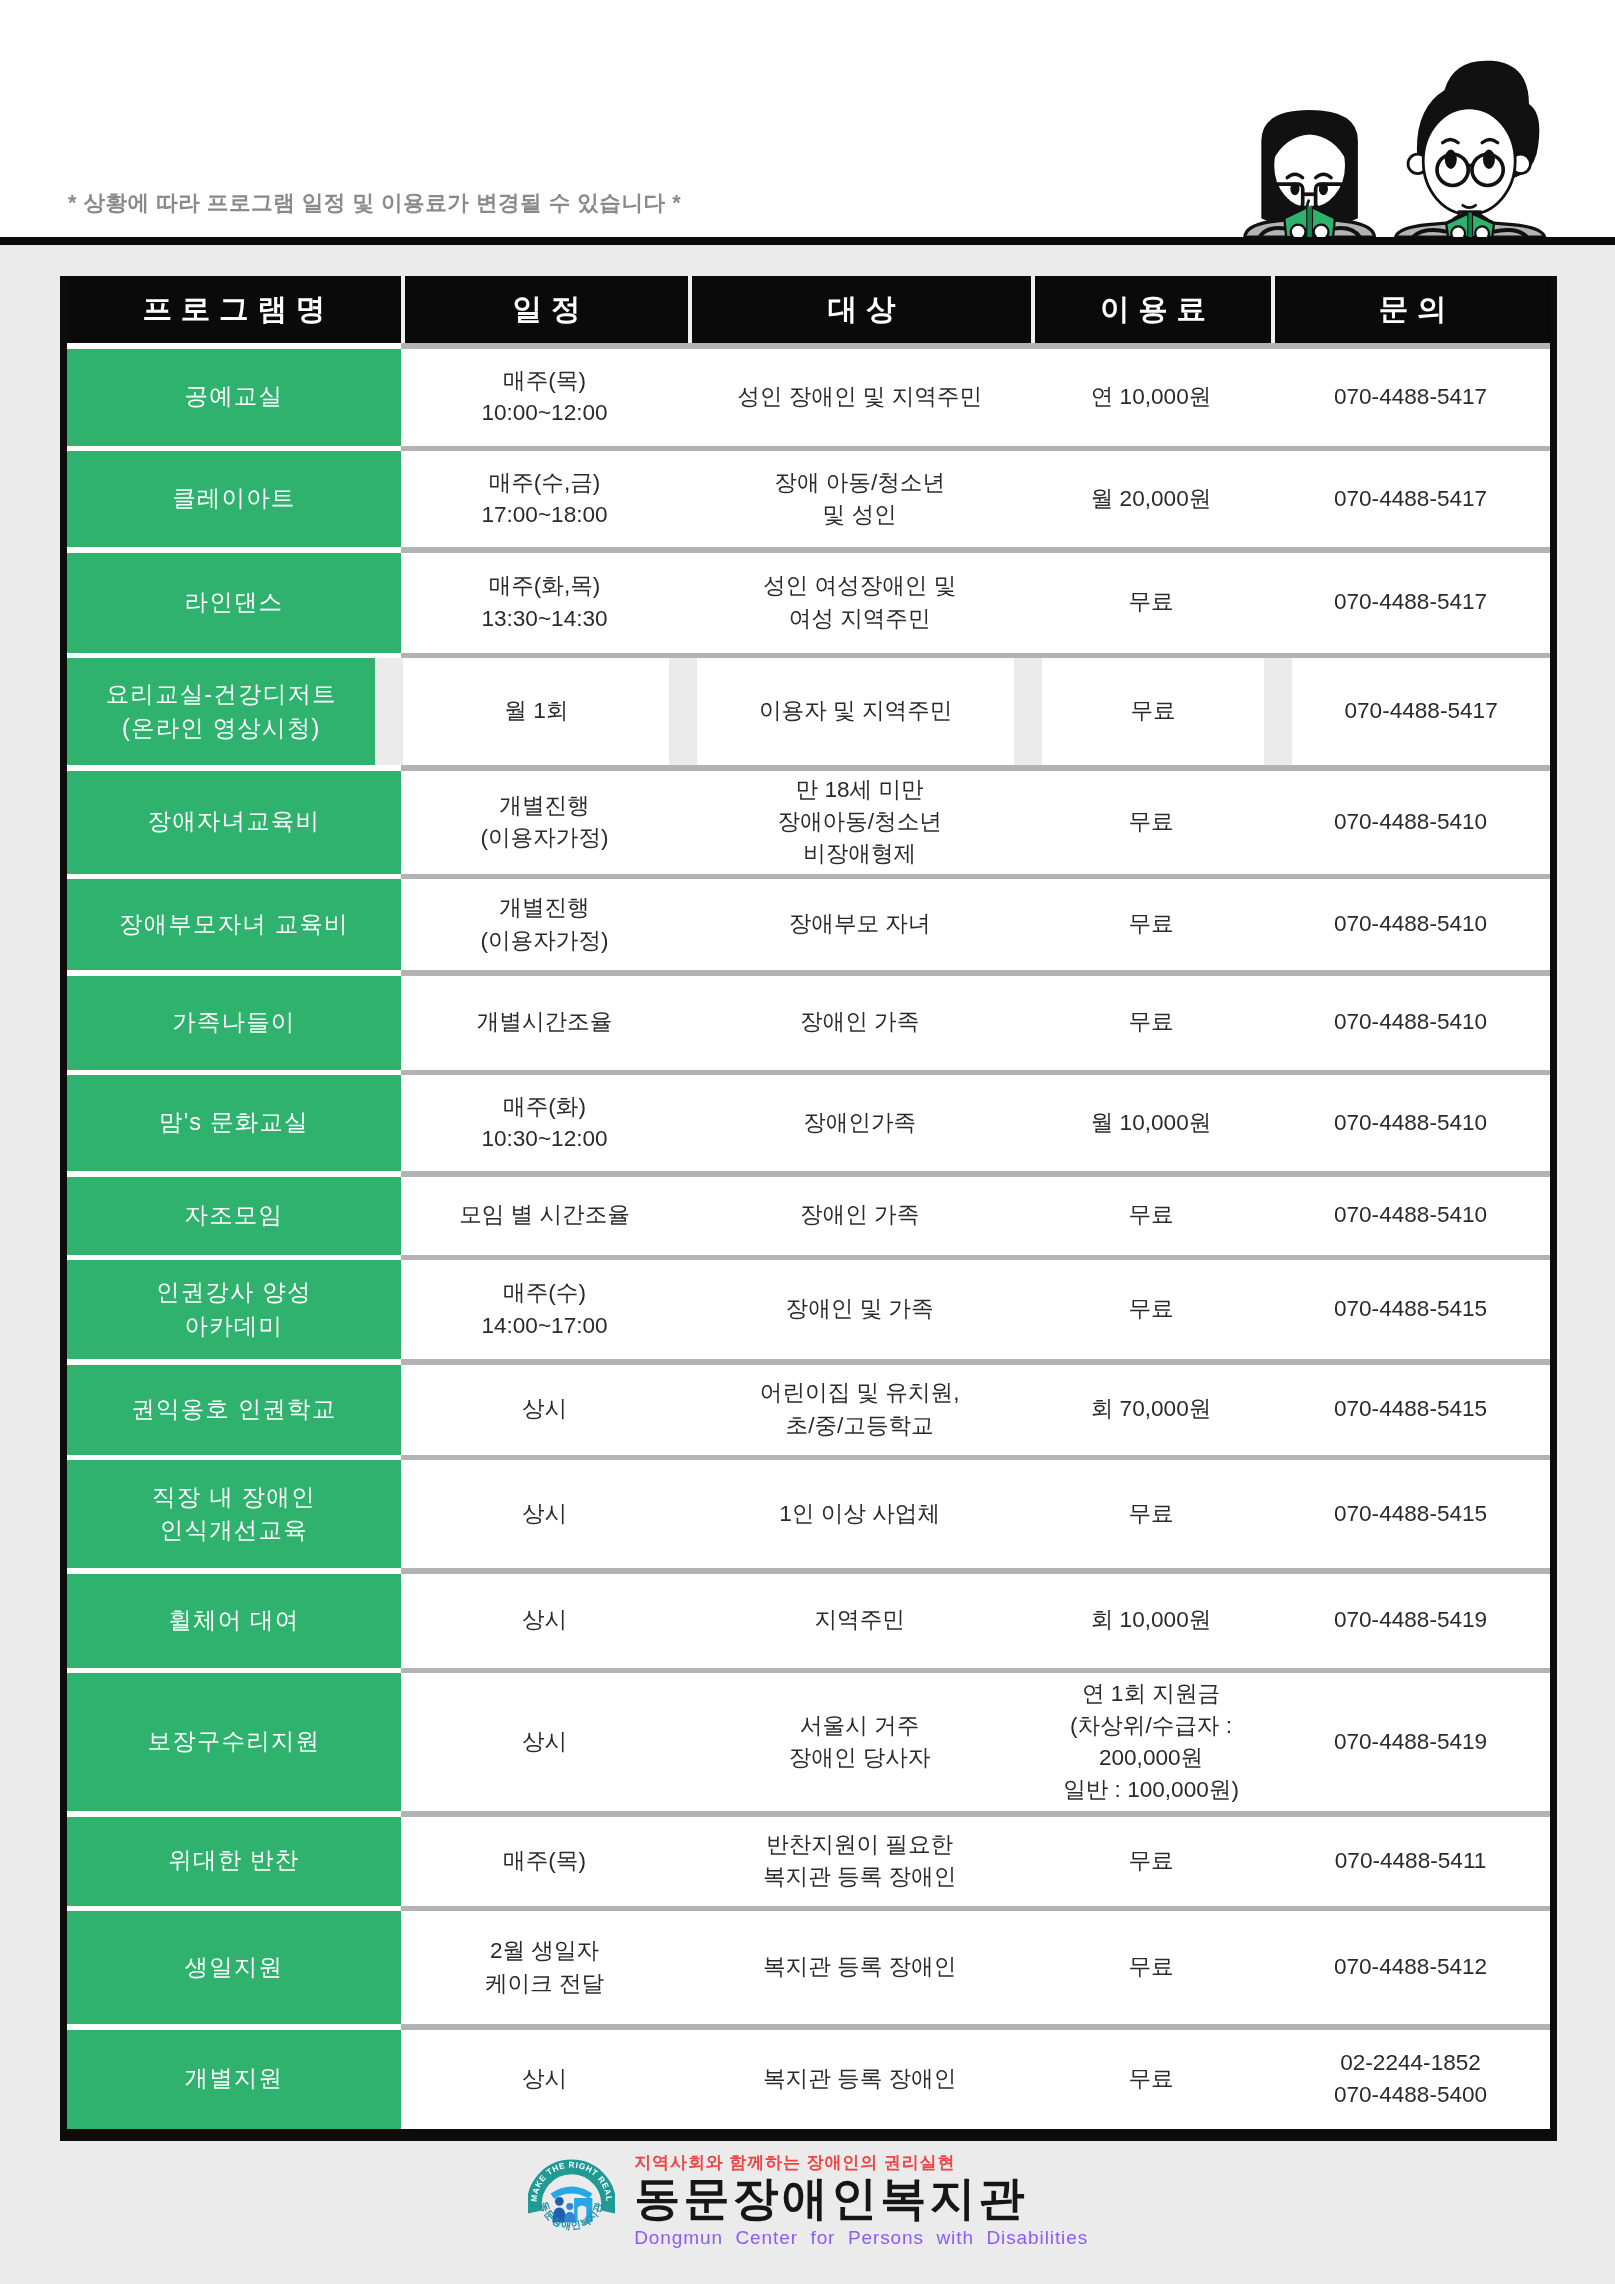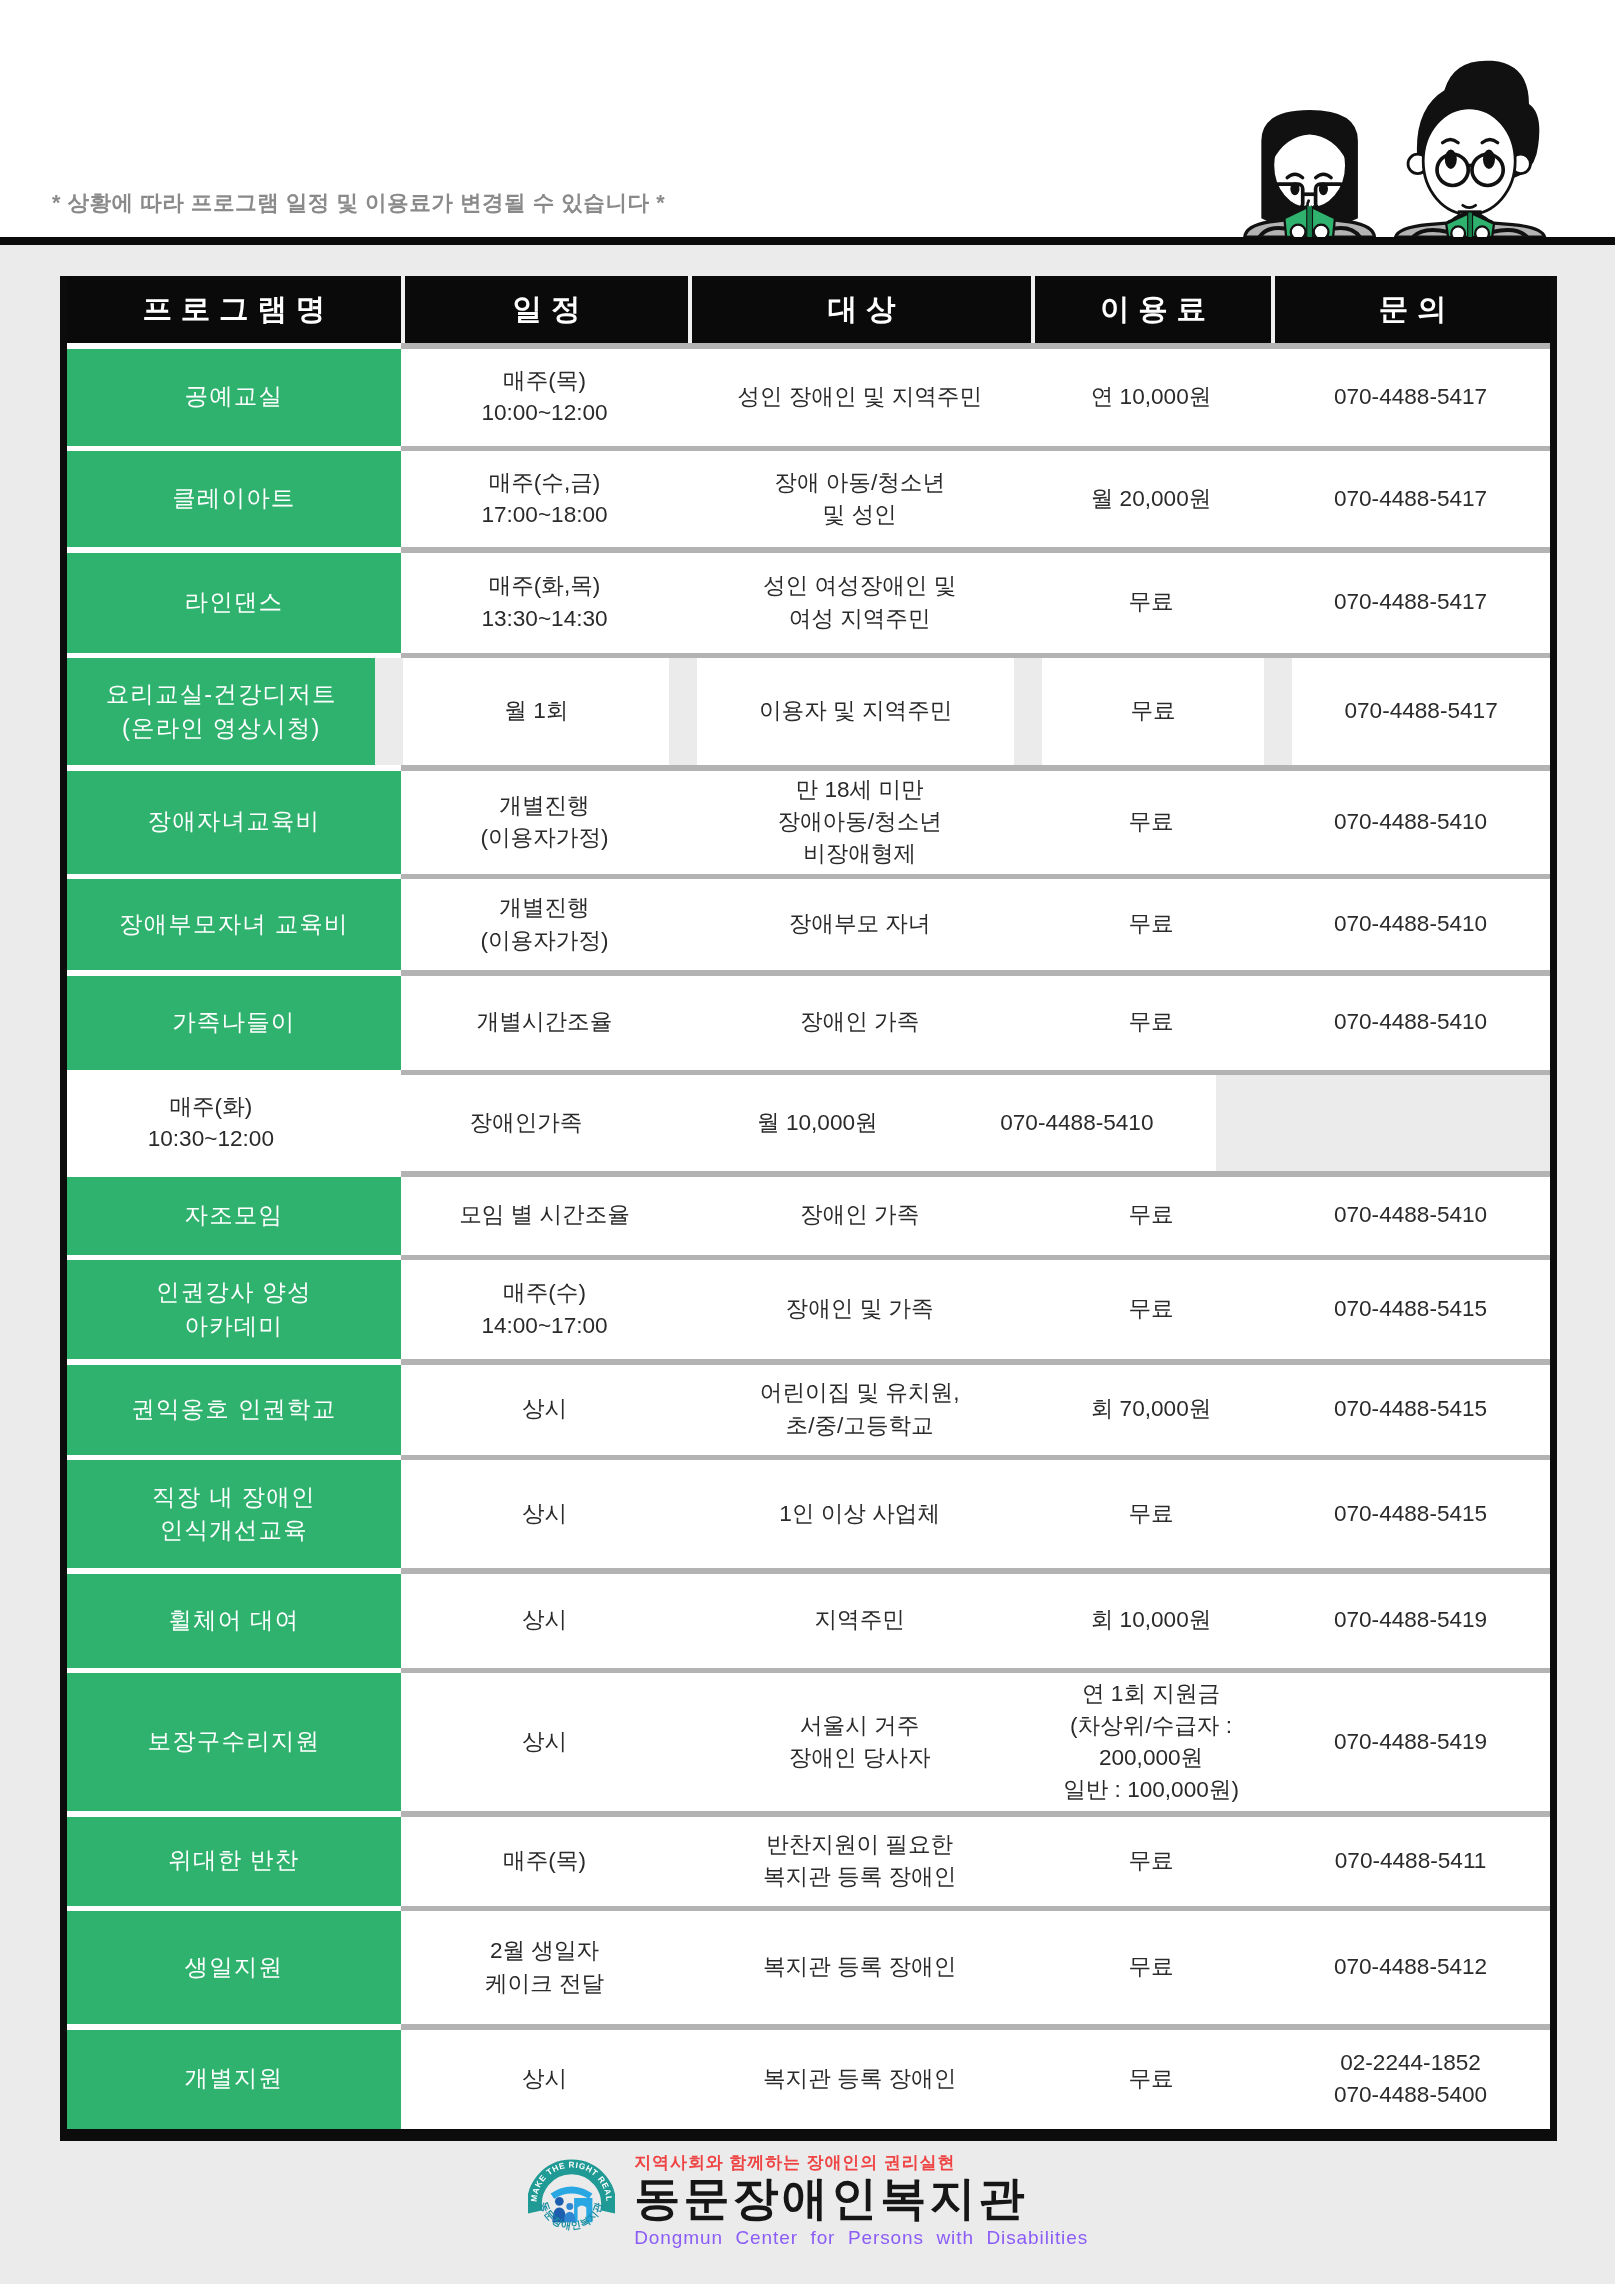--- a/index.html
+++ b/index.html
@@ -3,21 +3,21 @@
 <meta charset="utf-8">
 <style>
   html,body { margin:0; padding:0; }
   body {
     width:1616px; height:2284px; position:relative; overflow:hidden;
     background:#ffffff; font-family:"Liberation Sans","DejaVu Sans",sans-serif;
   }
   .gray-area { position:absolute; left:0; top:245px; width:1616px; height:2039px; background:#ebebeb; }
   .black-bar { position:absolute; left:0; top:237px; width:1616px; height:8.3px; background:#0b0b0b; z-index:6; }
   .disclaimer {
-    position:absolute; left:52px; top:188px; font-size:21.6px; font-weight:600;
+    position:absolute; left:68px; top:188px; font-size:21.6px; font-weight:600;
     color:#8a8a8a; letter-spacing:0.5px; z-index:2;
   }
   .characters { position:absolute; left:1215px; top:25px; width:341px; height:212px; z-index:4; }
 
   
   .table-wrap {
     position:absolute; left:60px; top:276px; width:1483px;
     border-left:7.4px solid #0c0c0c; border-right:7.4px solid #0c0c0c; border-bottom:12px solid #0c0c0c;
     z-index:3;
   }
@@ -282,20 +282,23 @@
         </div>
         <div class="cell c5">
           <div class="line">070-4488-5410</div>
         </div>
       </div>
       <div class="sep">
         <div class="s1"></div>
         <div class="s2"></div>
       </div>
       <div class="row" style="height: 96px;">
+        <div class="cell c1">
+          <div class="line">맘's 문화교실</div>
+        </div>
         <div class="cell c2">
           <div class="line">매주(화)</div>
           <div class="line">10:30~12:00</div>
         </div>
         <div class="cell c3">
           <div class="line">장애인가족</div>
         </div>
         <div class="cell c4">
           <div class="line">월 10,000원</div>
         </div>

